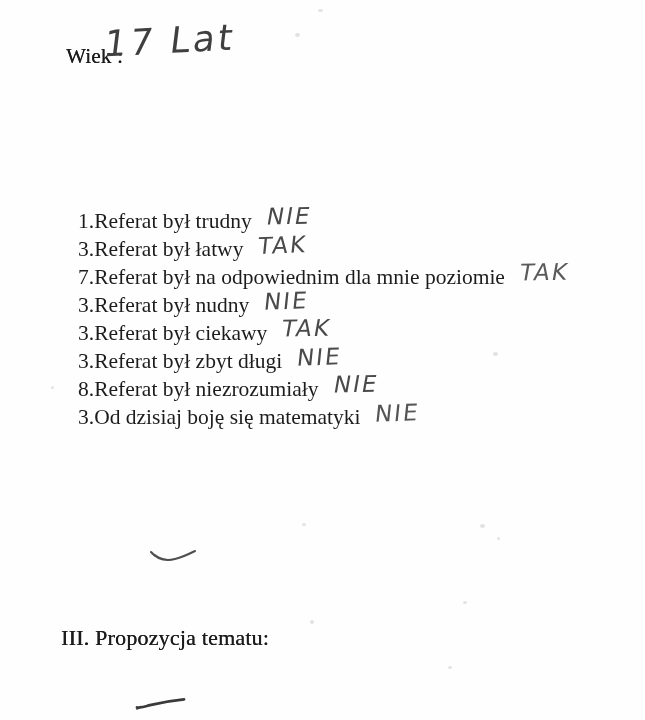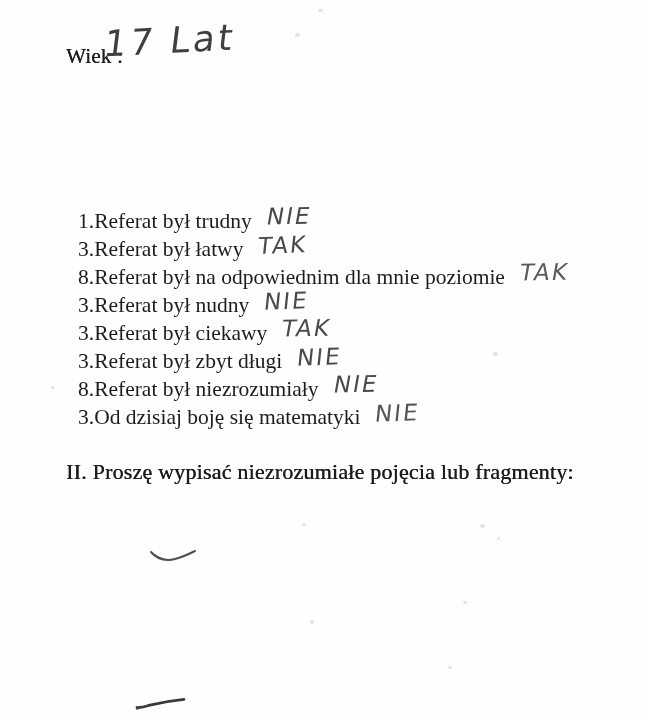--- a/index.html
+++ b/index.html
@@ -74,46 +74,46 @@
 
 
   <ol id="questions">
     <li>
       <span>1.Referat był trudny</span><span class="hand answer">NIE</span>
     </li>
     <li>
       <span>3.Referat był łatwy</span><span class="hand answer">TAK</span>
     </li>
     <li>
-      <span>8.Referat był na odpowiednim dla mnie poziomie</span><span class="hand answer">TAK</span>
+      <span>7.Referat był na odpowiednim dla mnie poziomie</span><span class="hand answer">TAK</span>
     </li>
     <li>
       <span>3.Referat był nudny</span><span class="hand answer">NIE</span>
     </li>
     <li>
       <span>3.Referat był ciekawy</span><span class="hand answer">TAK</span>
     </li>
     <li>
       <span>3.Referat był zbyt długi</span><span class="hand answer">NIE</span>
     </li>
     <li>
       <span>8.Referat był niezrozumiały</span><span class="hand answer">NIE</span>
     </li>
     <li>
       <span>3.Od dzisiaj boję się matematyki</span><span class="hand answer">NIE</span>
     </li>
   </ol>
 
-  <div id="s2-heading" class="printed">II. Proszę wypisać niezrozumiałe pojęcia lub fragmenty:</div>
 
   <svg id="swoosh" class="stroke" width="48" height="16" viewBox="0 0 48 16">
     <path d="M2,4 C8,11 16,13.5 26,11 C34,9 41,5.5 46,3" fill="none" stroke="#4f4f4f" stroke-width="2.1" stroke-linecap="round"></path>
     <path d="M6,6.5 C12,11.5 18,12.5 24,11.4" fill="none" stroke="#4f4f4f" stroke-width="1.2" stroke-linecap="round" opacity="0.7"></path>
   </svg>
 
+  <div id="s3-heading" class="printed">III. Propozycja tematu:</div>
 
   <svg id="dash" class="stroke" width="54" height="16" viewBox="0 0 54 16">
     <path d="M3,11.5 C5,12.3 9,11 16,9.2 C28,6.2 40,4.4 50,3.4" fill="none" stroke="#3a3a3a" stroke-width="2.8" stroke-linecap="round"></path>
     <path d="M3,13 L7,10.5" fill="none" stroke="#3a3a3a" stroke-width="1.6" stroke-linecap="round"></path>
   </svg>
 
   <div class="speck" style="left:295px;top:33px;width:5px;height:4px;"></div>
   <div class="speck" style="left:318px;top:9px;width:5px;height:3px;"></div>
   <div class="speck" style="left:493px;top:352px;width:5px;height:4px;"></div>
   <div class="speck" style="left:51px;top:386px;width:3px;height:3px;"></div>

